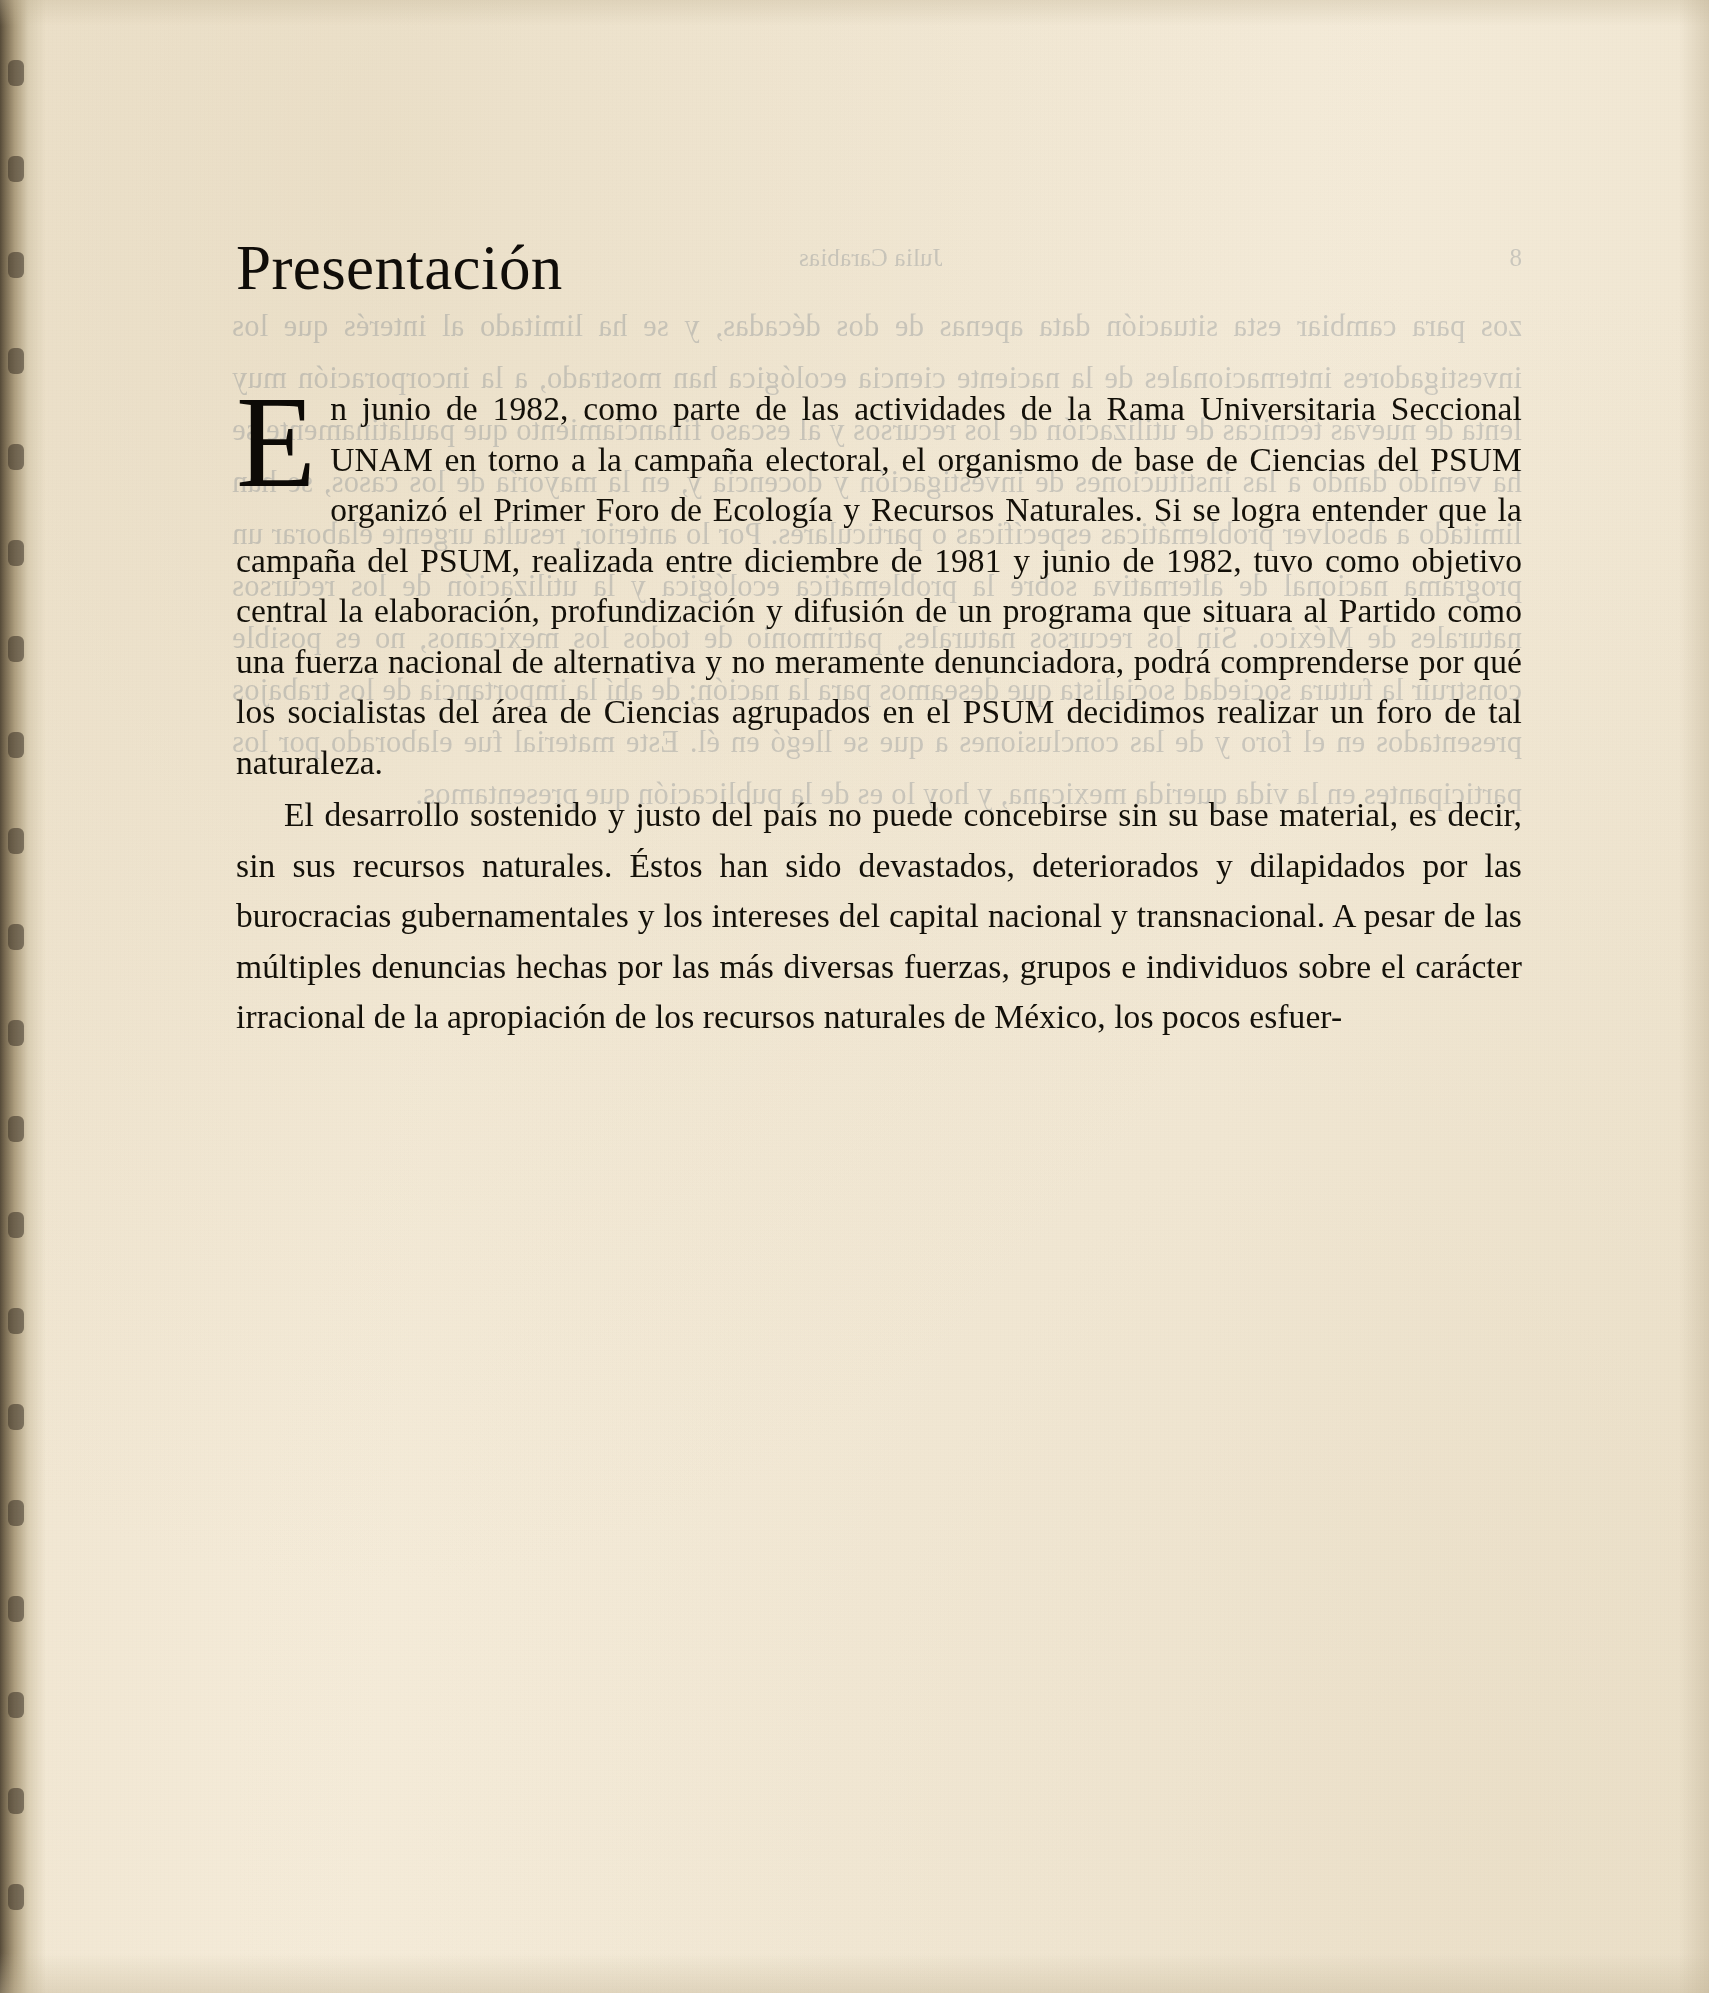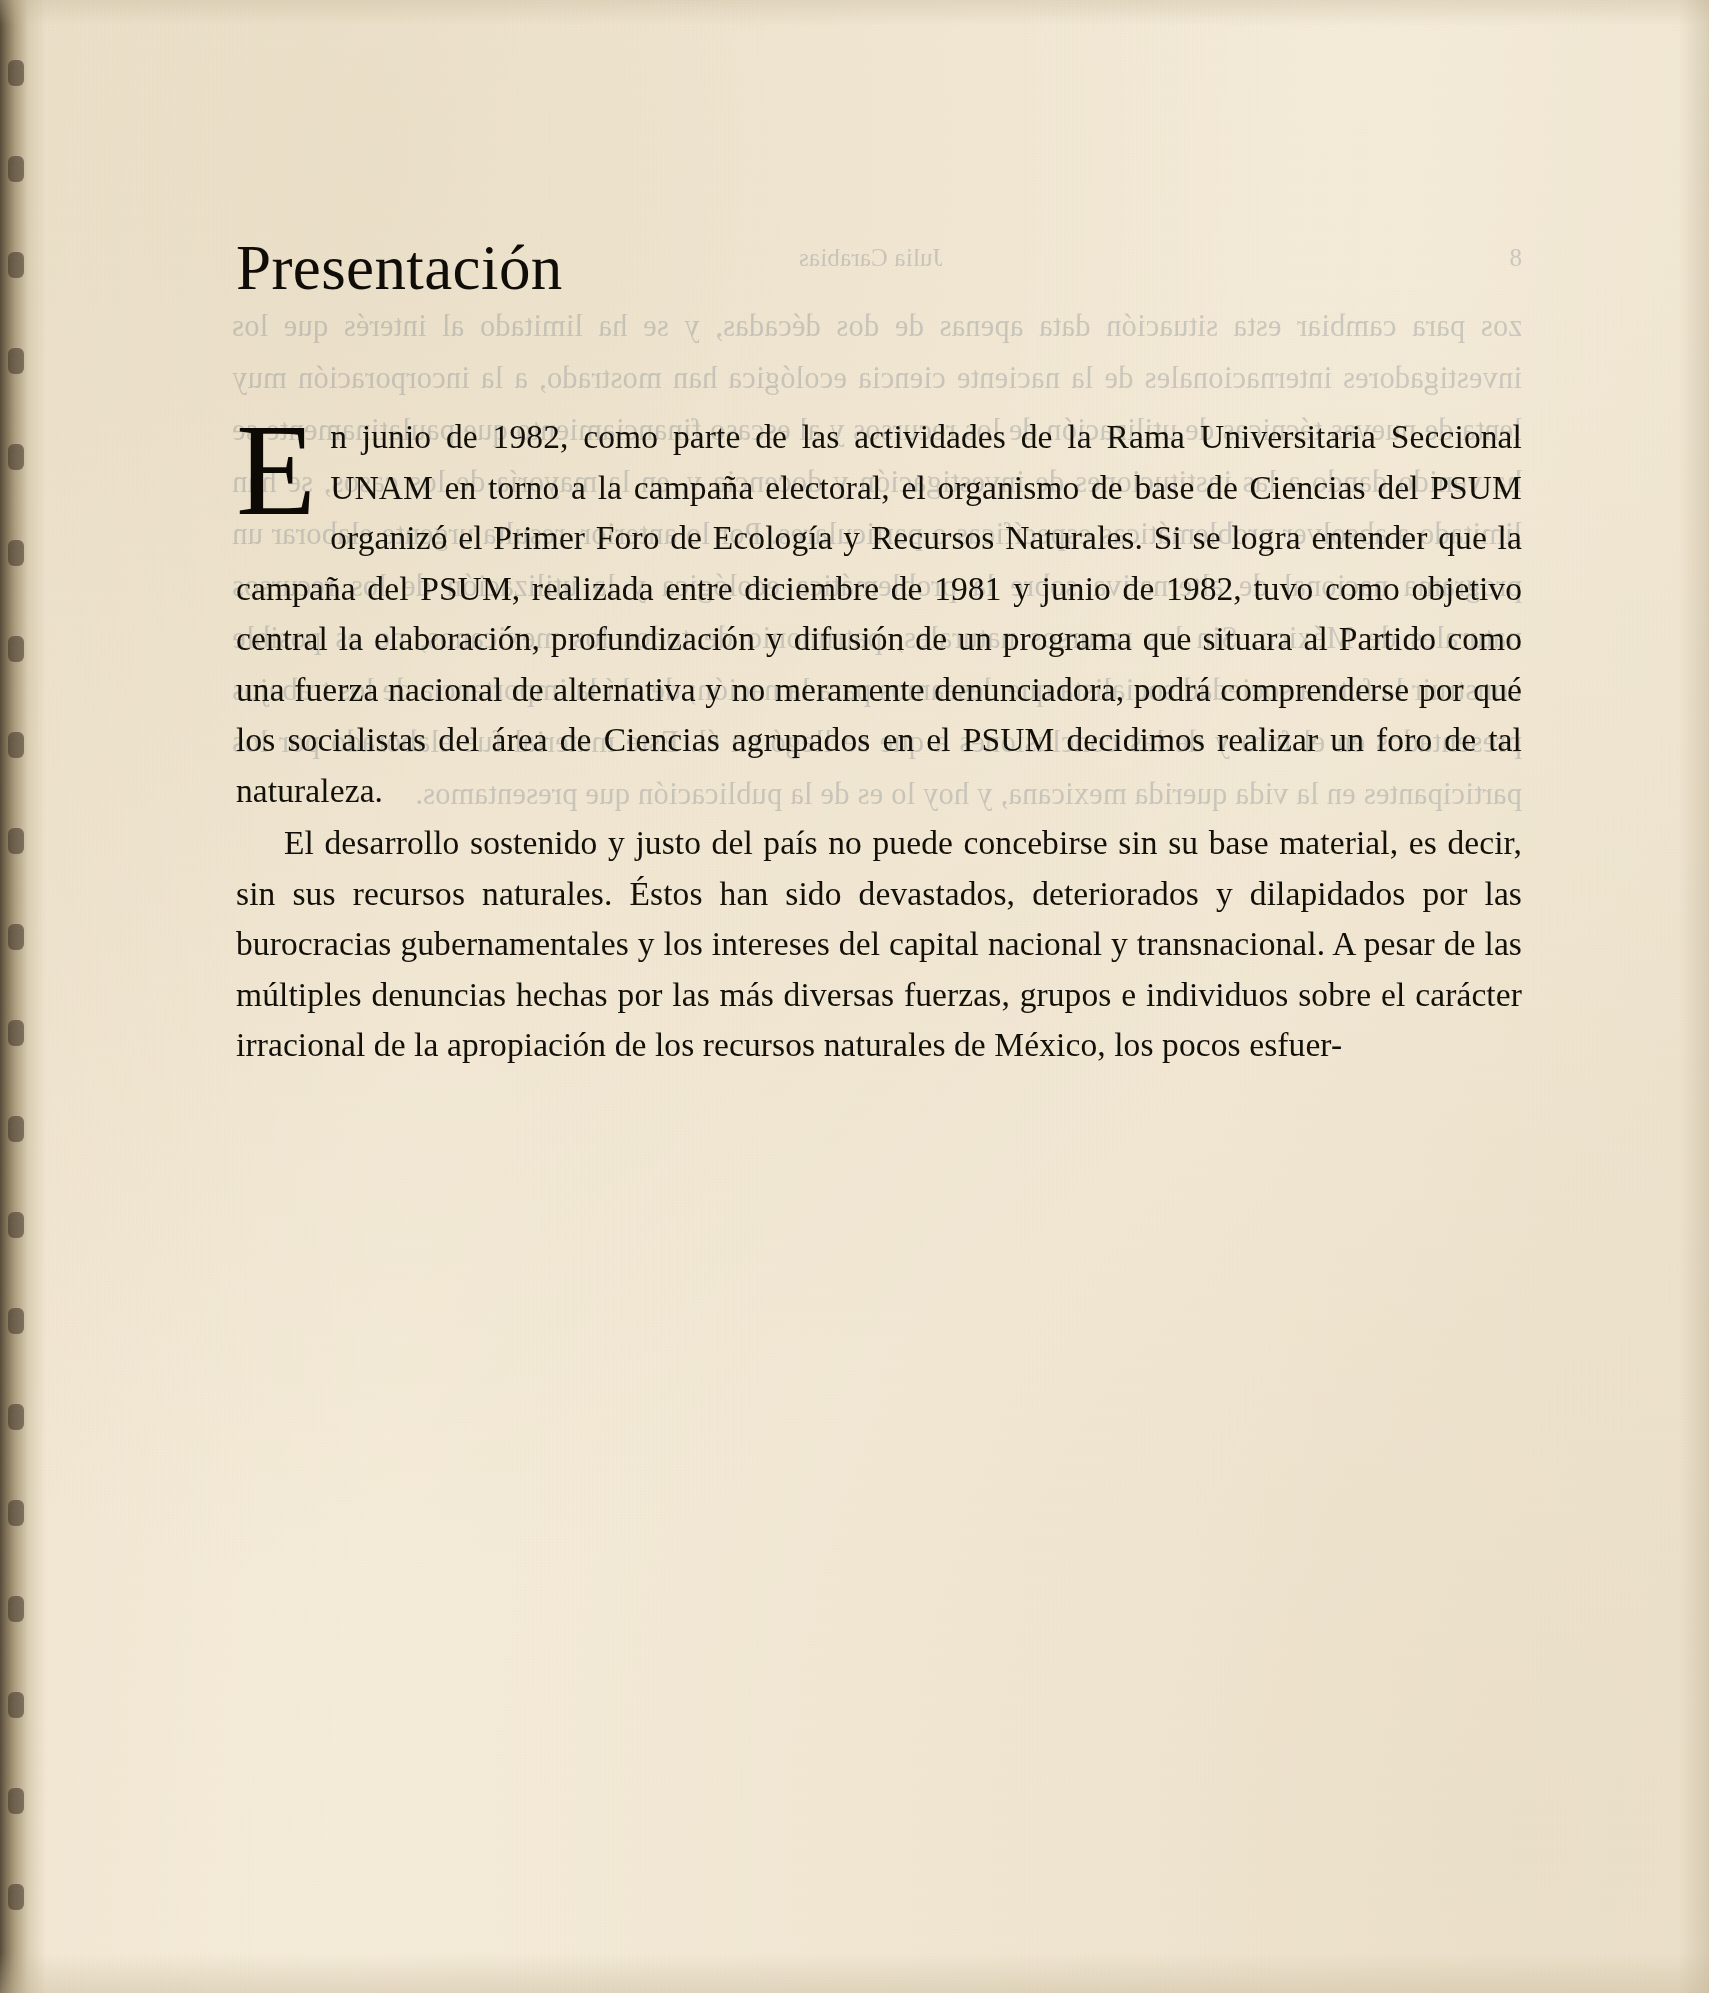--- a/index.html
+++ b/index.html
@@ -110,21 +110,21 @@
     left: 236px;
     top: 232px;
     width: 1286px;
     color: #14100c;
   }
   #title {
     font-size: 63px;
     line-height: 72px;
     letter-spacing: .4px;
     font-weight: 400;
-    margin: 0 0 108px 0;
+    margin: 0 0 80px 0;
     color: #100d09;
   }
   .body-text {
     font-size: 33.5px;
     line-height: 50.5px;
     text-align: justify;
     text-justify: inter-word;
     color: #131009;
     letter-spacing: .1px;
   }

